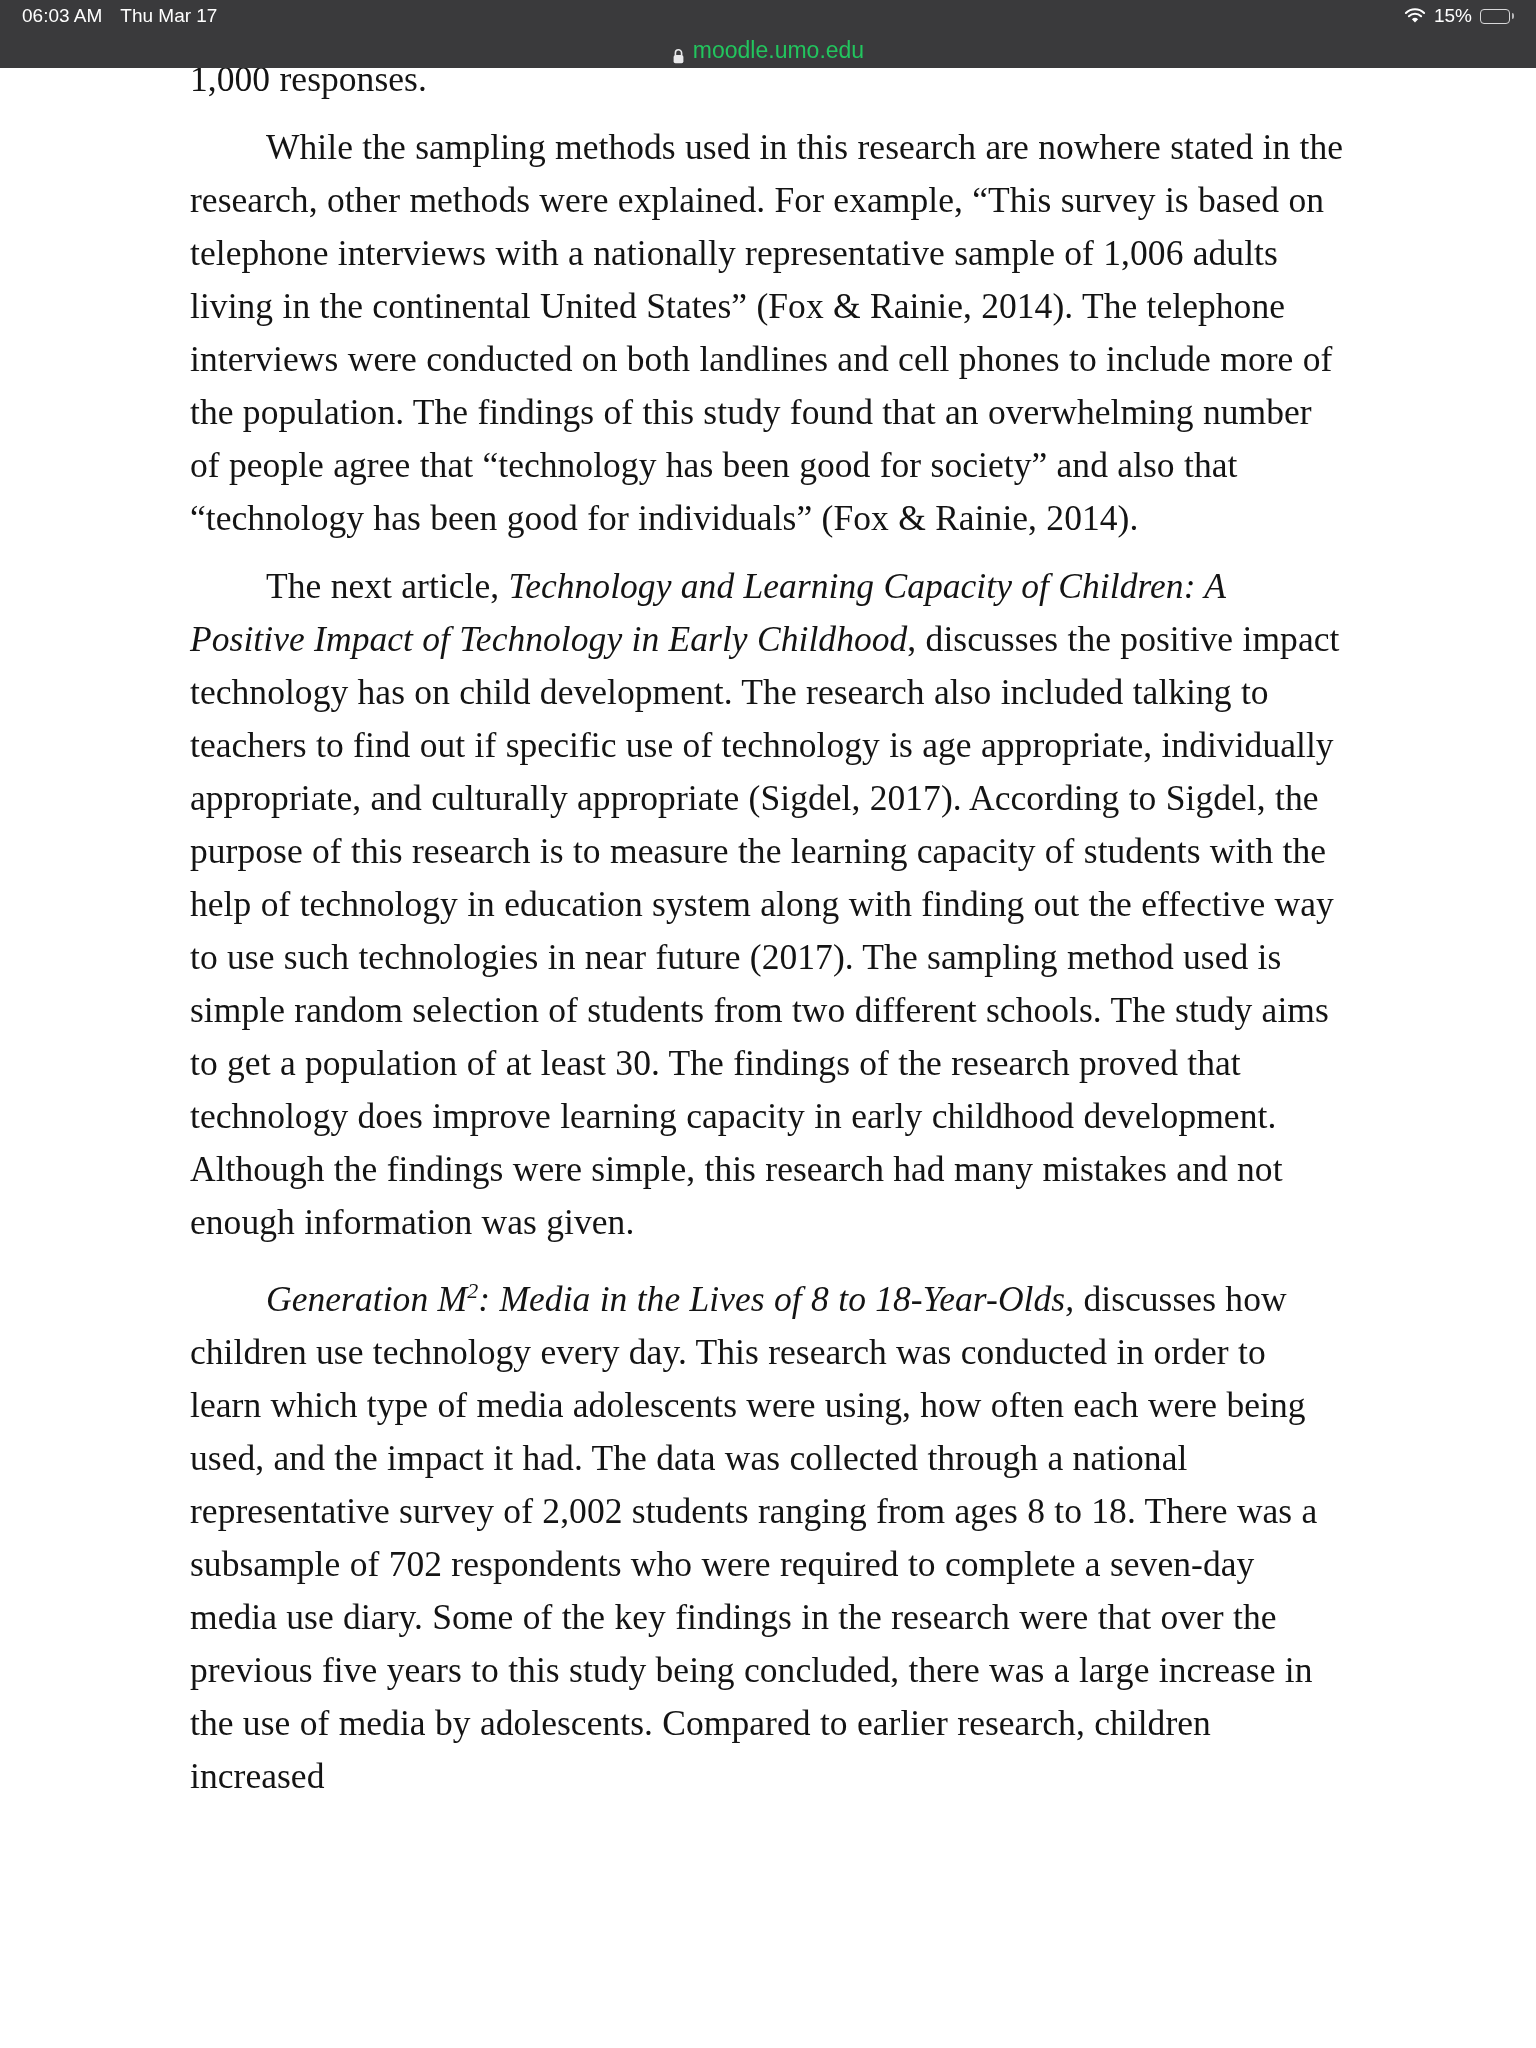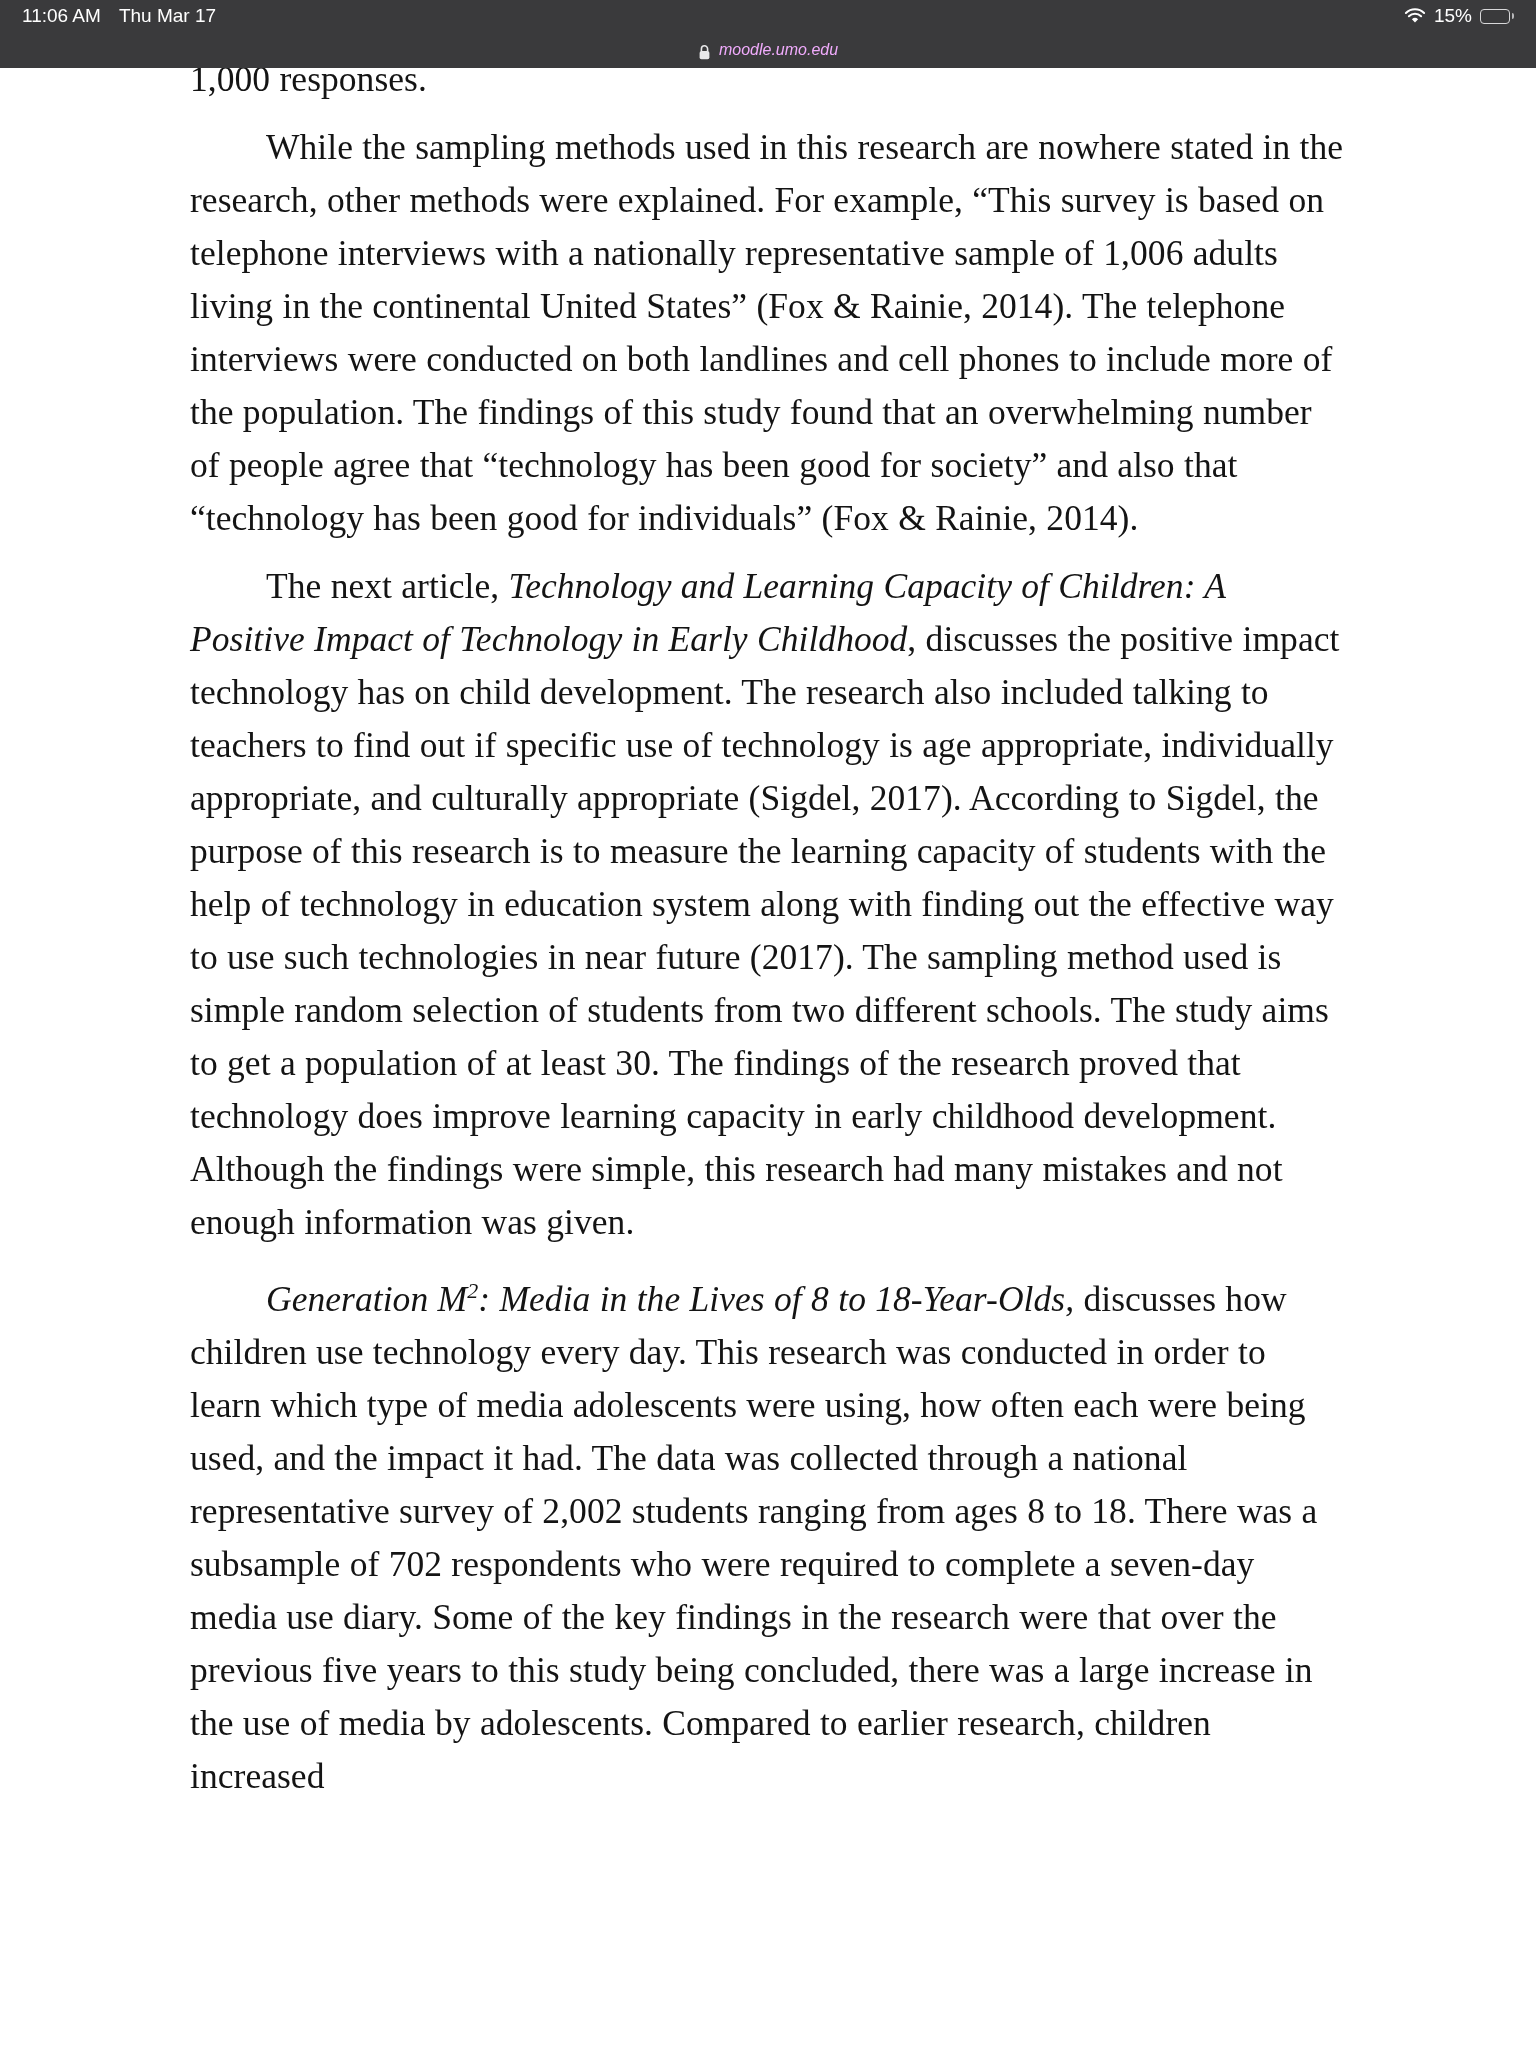--- a/index.html
+++ b/index.html
@@ -68,28 +68,27 @@
     background: #b8b8ba;
     border-radius: 0 2px 2px 0;
     margin-left: 1.5px;
   }
 
   
   .url-bar {
     width: 100%;
     height: 36px;
     background: #3a3a3c;
-    color: #f0abfc;
+    color: #22c55e;
     display: flex;
     align-items: center;
     justify-content: center;
     font-family: "Liberation Sans", sans-serif;
-    font-size: 16px;
+    font-size: 23px;
     gap: 8px;
-    font-style: italic;
   }
   .lock-icon { display: inline-block; width: 13px; height: 17px; position: relative; top: 2px; }
 
   
   .doc-viewport {
     position: relative;
     width: 100%;
     height: calc(2048px - 68px);
     background: #ffffff;
     overflow: hidden;
@@ -112,21 +111,21 @@
   }
   .indent { text-indent: 76px; }
   .it { font-style: italic; }
   .sup { font-size: 0.62em; vertical-align: super; font-style: italic; }
 </style>
 </head>
 <body>
 
 <div class="status-bar">
   <div class="status-left">
-    <span>11:06 AM</span>
+    <span>06:03 AM</span>
     <span>Thu Mar 17</span>
   </div>
   <div class="status-right">
     <span class="wifi-icon">
       <svg width="22" height="16" viewBox="0 0 22 16">
         <path d="M11 14.6 L7.9 11.2 a4.6 4.6 0 0 1 6.2 0 Z" fill="#ffffff"></path>
         <path d="M4.9 8.2 a8.8 8.8 0 0 1 12.2 0" stroke="#ffffff" stroke-width="2" fill="none" stroke-linecap="round"></path>
         <path d="M1.9 5.0 a13.2 13.2 0 0 1 18.2 0" stroke="#ffffff" stroke-width="2" fill="none" stroke-linecap="round"></path>
       </svg>
     </span>

